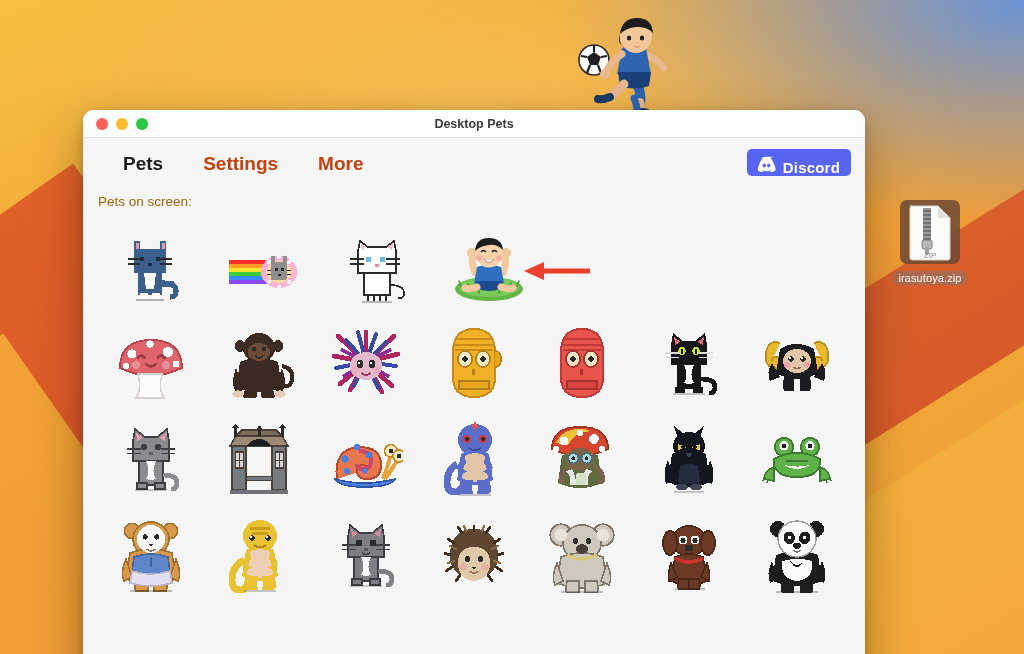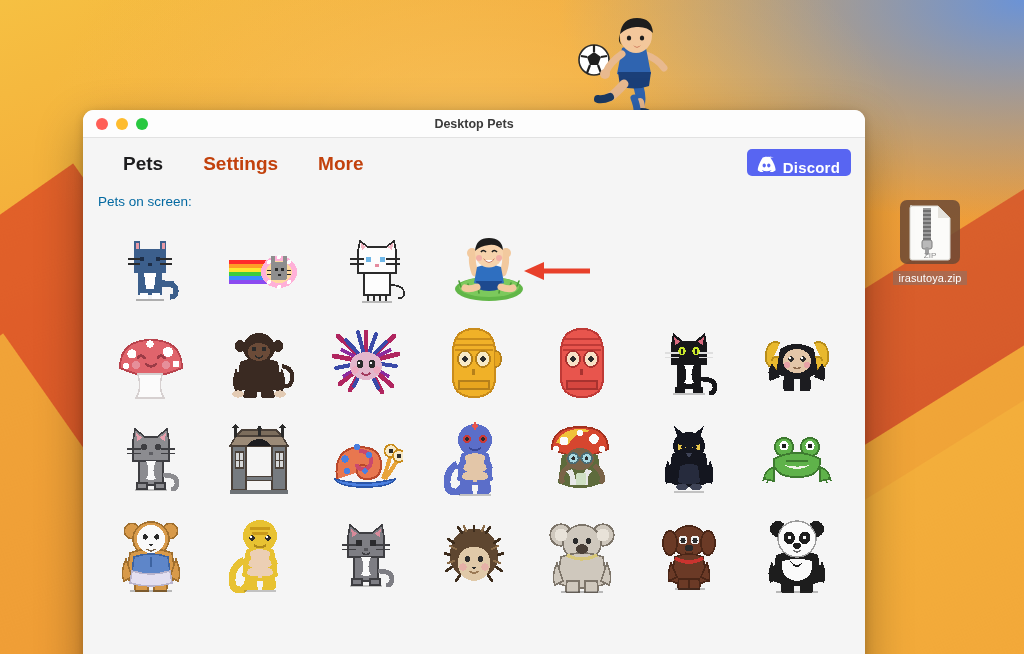--- a/index.html
+++ b/index.html
@@ -83,21 +83,21 @@
   }
   #zip-icon .zip-art {
     width: 64px; height: 70px;
     position: relative;
   }
   #zip-icon .zip-label {
     margin-top: 3px;
     font-size: 11px;
     color: #ffffff;
     background: rgba(120,120,120,.45);
-    border-radius: 0;
+    border-radius: 6px;
     padding: 1px 5px;
     white-space: nowrap;
     letter-spacing: .1px;
   }
 
   
   #app-window {
     position: absolute;
     left: 83px; top: 110px;
     width: 782px; height: 600px;
@@ -158,21 +158,21 @@
     color: #fff; font-size: 15px; font-weight: bold; letter-spacing: .2px;
   }
 
   
   #content {
     padding: 0 14px;
     background: #f5f5f5;
     height: calc(100% - 28px - 52px);
   }
   .section-label {
-    font-size: 13.5px; color: #0369a1;
+    font-size: 13.5px; color: #a16207;
     margin: 4px 0 0 1px;
   }
 
   .pet-row {
     display: flex;
     align-items: flex-end;
   }
   #active-pets {
     height: 96px;
     margin-top: 10px;

